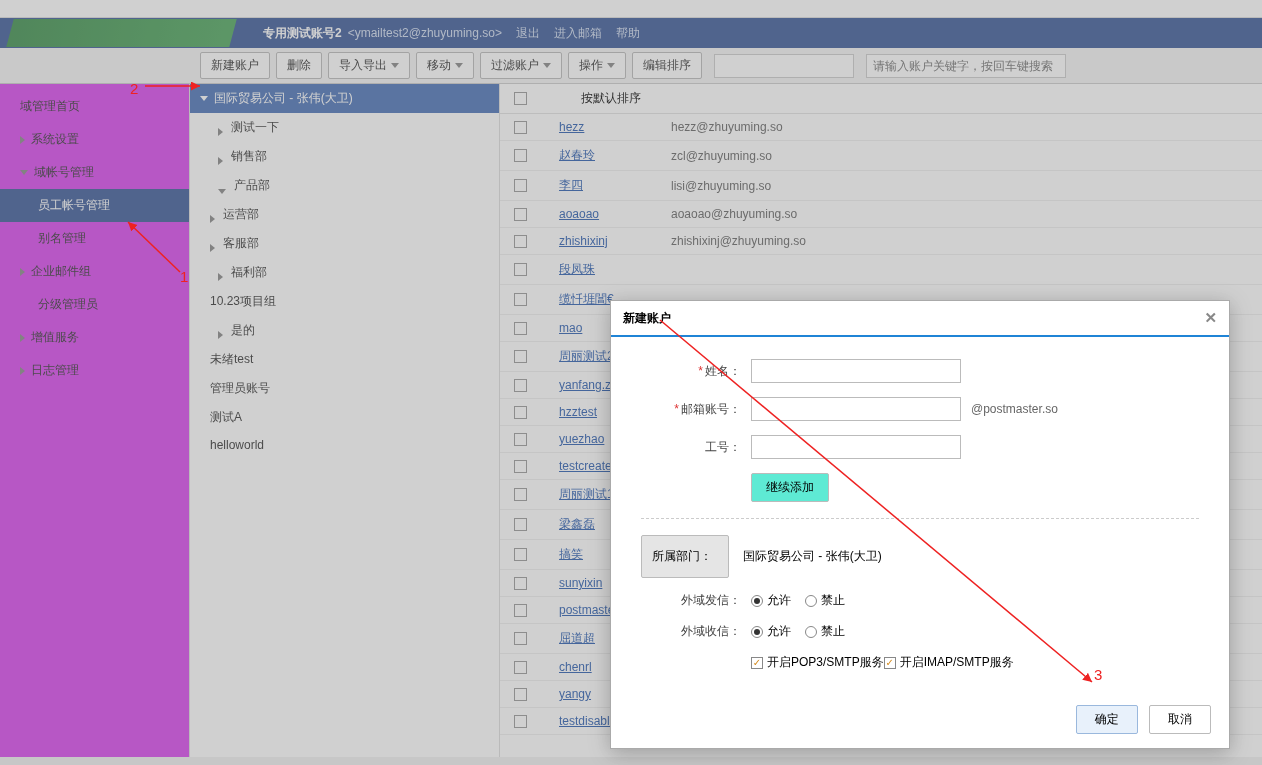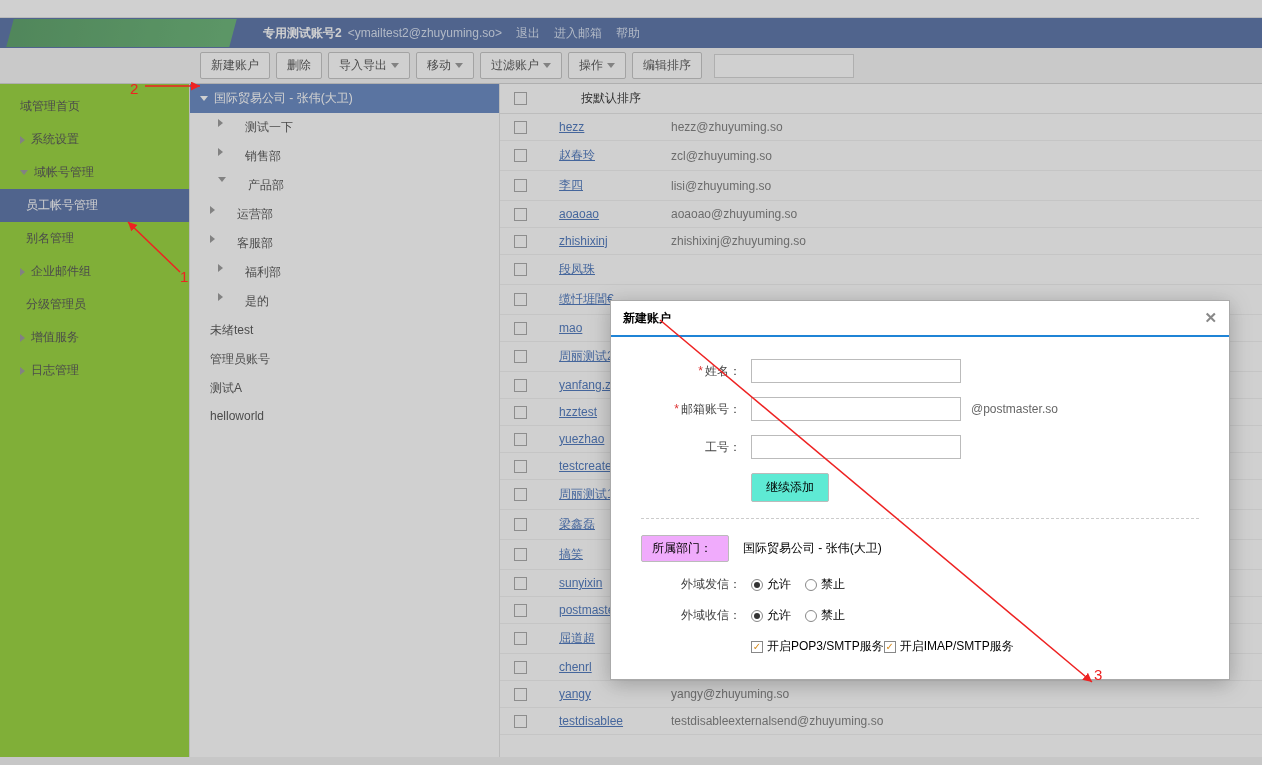--- a/index.html
+++ b/index.html
@@ -9,49 +9,49 @@
 .logo-skew{width:223px;height:28px;margin-left:10px;background:linear-gradient(90deg,#3c8f4c,#4ea75d);transform:skewX(-15deg)}
 .top-account{margin-left:30px;font-weight:bold;color:#fff}
 .top-email{color:#d0dcf0;margin-left:6px}
 .top-link{color:#d0dcf0;margin-left:14px;text-decoration:none;cursor:pointer}
 .toolbar{height:36px;background:#f5f5f5;border-bottom:1px solid #ccc;display:flex;align-items:center;padding-left:200px;gap:6px;position:relative}
 .tbtn{background:#fff;border:1px solid #bbb;border-radius:2px;padding:4px 10px;cursor:pointer;display:inline-flex;align-items:center;gap:4px;color:#333}
 .tbtn .caret{width:0;height:0;border-left:4px solid transparent;border-right:4px solid transparent;border-top:5px solid #888}
 .tsearch-empty{width:140px;height:24px;border:1px solid #ccc;background:#fff;margin-left:6px}
 .tsearch{width:200px;height:24px;border:1px solid #ccc;padding:0 6px;color:#999;margin-left:6px}
 .main{display:flex;height:calc(100vh - 92px)}
-.sidebar{width:190px;background:#84cc16;border-right:1px solid #ddd;padding-top:6px}
+.sidebar{width:190px;background:#d946ef;border-right:1px solid #ddd;padding-top:6px}
 .sidebar-item{padding:8px 10px 8px 20px;color:#333;cursor:pointer;display:flex;align-items:center;gap:6px}
 .sidebar-item.active{background:#3b5998;color:#fff}
-.sidebar-sub{padding-left:26px}
+.sidebar-sub{padding-left:38px}
 .tri{display:inline-block;width:0;height:0;border-top:4px solid transparent;border-bottom:4px solid transparent;border-left:5px solid #888}
 .tri.down{border-left:4px solid transparent;border-right:4px solid transparent;border-top:5px solid #888;border-bottom:none}
 .tree{width:310px;background:#fff;border-right:1px solid #ddd;overflow:auto}
 .tree-head{background:#4a72b7;color:#fff;padding:6px 10px;display:flex;align-items:center;gap:6px}
-.tree-item{padding:6px 10px 6px 28px;color:#333;cursor:pointer;display:flex;align-items:flex-start;gap:22px}
+.tree-item{padding:6px 10px 6px 28px;color:#333;cursor:pointer;display:flex;align-items:flex-end;gap:8px}
 .tree-item.sub{padding-left:20px}
 .content{flex:1;background:#fff;overflow:auto}
 .content-head{display:flex;align-items:center;gap:20px;padding:6px 14px;border-bottom:1px solid #e2e2e2}
 .chk{width:13px;height:13px;border:1px solid #999;background:#fff;display:inline-block}
 .row{display:flex;align-items:center;gap:32px;padding:6px 14px;border-bottom:1px solid #eee}
 .row .name{width:80px;color:#2a5db0;text-decoration:underline;cursor:pointer;white-space:nowrap;overflow:hidden}
 .row .email{color:#666}
 .overlay{position:fixed;inset:0;background:rgba(120,120,120,0.35)}
 .modal{position:fixed;left:610px;top:300px;width:620px;background:#fff;border:1px solid #aaa;box-shadow:0 4px 20px rgba(0,0,0,0.25)}
 .modal-head{padding:8px 12px;border-bottom:2px solid #1f84d6;font-weight:bold;display:flex;justify-content:space-between;align-items:center}
 .close-x{font-family:Arial;color:#888;cursor:pointer;font-size:15px}
 .modal-body{padding:22px 30px 10px}
 .frow{display:flex;align-items:center;margin-bottom:14px}
 .flabel{width:110px;text-align:right;padding-right:10px;color:#444}
 .req{color:#d33;margin-right:2px}
 .fin{width:210px;height:24px;border:1px solid #bbb;padding:0 6px}
 .domain-suffix{margin-left:10px;color:#666}
 .addmore{margin-left:110px;border:1px solid #bbb;background:#5eead4;padding:5px 14px;border-radius:2px;cursor:pointer}
 .dashline{border-top:1px dashed #ccc;margin:16px 0}
-.dept-select{border:1px solid #bbb;background:#f0abfc;padding:4px 10px;border-radius:2px;cursor:pointer;display:inline-flex;align-items:center;gap:6px}
+.dept-select{border:1px solid #bbb;background:#e5e5e5;padding:12px 10px;border-radius:2px;cursor:pointer;display:inline-flex;align-items:center;gap:6px}
 .radio{display:inline-flex;align-items:center;gap:4px;margin-right:14px}
 .radio .dot{width:12px;height:12px;border:1px solid #888;border-radius:50%;display:inline-flex;align-items:center;justify-content:center}
 .radio.checked .dot::after{content:"";width:6px;height:6px;background:#333;border-radius:50%}
 .cbx{width:12px;height:12px;border:1px solid #888;display:inline-flex;align-items:center;justify-content:center;margin-right:4px}
 .cbx.checked{background:#fff}
 .cbx.checked::after{content:"✓";font-size:10px;color:#d58a1c;line-height:1}
 .modal-foot{padding:10px 18px 14px;text-align:right}
 .btn-ok{background:#e8f1fb;border:1px solid #9ab8dd;padding:5px 18px;border-radius:2px;margin-right:8px;cursor:pointer}
 .btn-cancel{background:#fff;border:1px solid #bbb;padding:5px 18px;border-radius:2px;cursor:pointer}
 .anno-red{position:fixed;color:#e22;font-size:15px;font-family:Arial;pointer-events:none;z-index:999}
@@ -84,20 +84,21 @@
   <button class="tbtn">
       <span>过滤账户</span>
       <span class="caret"></span>
     </button>
   <button class="tbtn">
       <span>操作</span>
       <span class="caret"></span>
     </button>
   <button class="tbtn">编辑排序</button>
   <div class="tsearch-empty"></div>
+  <input class="tsearch" placeholder="请输入账户关键字，按回车键搜索" style="">
 </div>
 
 <div class="main">
   <div class="sidebar" id="sidebar">
       <div class="sidebar-item">
         <span>域管理首页</span>
       </div>
       <div class="sidebar-item">
         <span class="tri"></span>
         <span>系统设置</span>
@@ -150,20 +151,23 @@
           <span class="tri"></span>
           <span>运营部</span>
         </div>
         <div class="tree-item sub">
           <span class="tri"></span>
           <span>客服部</span>
         </div>
         <div class="tree-item">
           <span class="tri"></span>
           <span>福利部</span>
+        </div>
+        <div class="tree-item sub">
+          <span>10.23项目组</span>
         </div>
         <div class="tree-item">
           <span class="tri"></span>
           <span>是的</span>
         </div>
         <div class="tree-item sub">
           <span>未绪test</span>
         </div>
         <div class="tree-item sub">
           <span>管理员账号</span>
@@ -351,20 +355,24 @@
     <div class="frow" style="margin-left:110px">
       <label style="display:inline-flex;align-items:center;">
           <span class="cbx checked"></span>
           <span>开启POP3/SMTP服务</span>
         </label>
       <label style="display:inline-flex;align-items:center">
           <span class="cbx checked"></span>
           <span>开启IMAP/SMTP服务</span>
         </label>
     </div>
+  </div>
+  <div class="modal-foot">
+    <button class="btn-ok">确定</button>
+    <button class="btn-cancel">取消</button>
   </div>
 </div>
 
 <div class="anno-red" style="left:180px;top:268px">1</div>
 <div class="anno-red" style="left:130px;top:80px">2</div>
 <div class="anno-red" style="left:1094px;top:666px">3</div>
 <svg class="arrow" style="left:0;top:0" width="1262" height="765">
   <defs>
       <marker id="ah" markerWidth="8" markerHeight="8" refX="6" refY="3" orient="auto">
         <path d="M0,0 L6,3 L0,6 Z" fill="#e22"></path>

